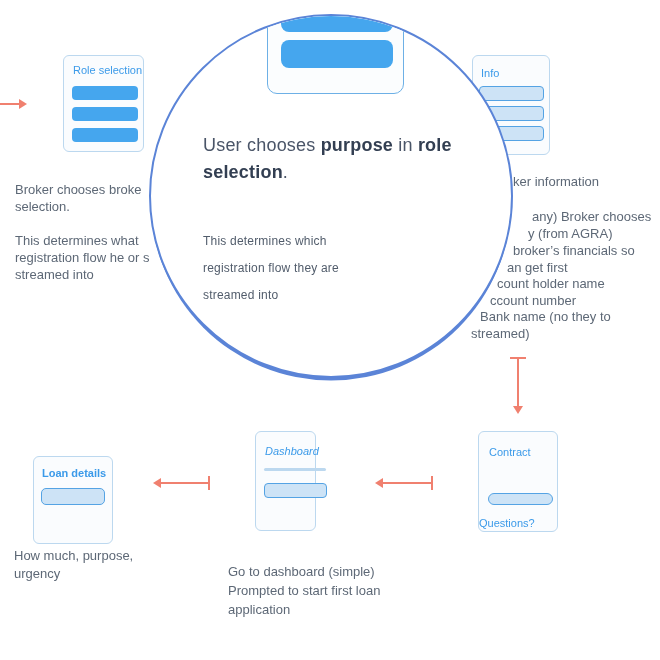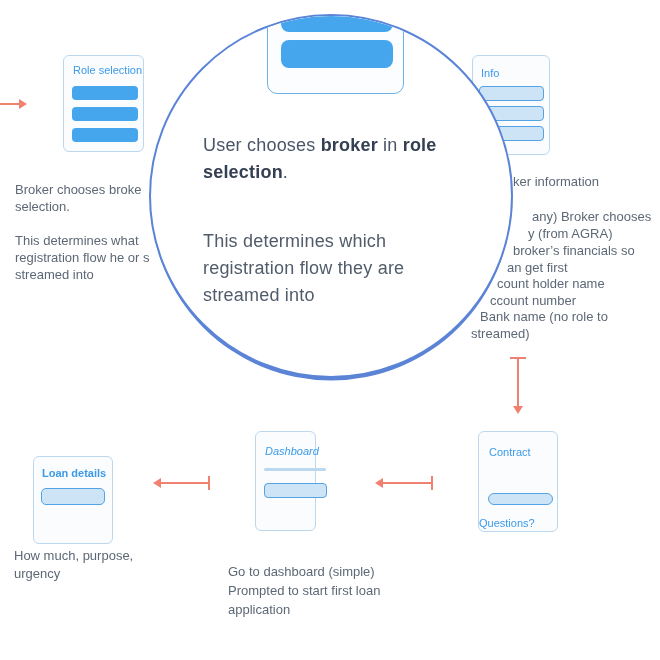--- a/index.html
+++ b/index.html
@@ -31,21 +31,21 @@
   
   #lens{position:absolute;left:149px;top:14px;width:364px;height:364px;border-radius:50%;
         background:#ffffff;border:2px solid #5b84d7;box-sizing:border-box;overflow:hidden;
         box-shadow:0 4px 0 -1.5px #5b84d7;z-index:5;}
   #lens-card{position:absolute;left:116px;top:-56px;width:137px;height:134px;background:#fbfdfe;
              border:1.5px solid #6db0e6;border-radius:10px;box-sizing:border-box;}
   .lens-btn{position:absolute;left:13px;width:112px;height:28px;background:#45a6ee;border-radius:8px;}
   #lens-p1{position:absolute;left:52px;top:116px;width:268px;font-size:18px;line-height:27px;
            color:#4a5568;letter-spacing:.2px;white-space:pre-line;}
   #lens-p1 .b{font-weight:bold;color:#333f52;}
-  #lens-p2{position:absolute;left:52px;top:212px;width:268px;font-size:18px;line-height:27px;
+  #lens-p2{position:absolute;left:52px;top:212px;width:268px;font-size:12px;line-height:27px;
            color:#515c6b;letter-spacing:.2px;white-space:pre-line;}
 </style>
 </head>
 <body>
 
 <div id="canvas">
 
   <div>
     <div class="a-line-h" style="left:0;top:103px;width:20px;"></div>
     <div class="a-head right" style="left:19px;top:99px;"></div>
@@ -73,21 +73,21 @@
   </div>
 
   <div>
       <div class="frag" style="left: 513px; top: 174px;">ker information</div>
       <div class="frag" style="left: 532px; top: 209px;">any) Broker chooses</div>
       <div class="frag" style="left: 528px; top: 226px;">y (from AGRA)</div>
       <div class="frag" style="left: 513px; top: 243px;">broker’s financials so</div>
       <div class="frag" style="left: 507px; top: 260px;">an get first</div>
       <div class="frag" style="left: 497px; top: 276px;">count holder name</div>
       <div class="frag" style="left: 490px; top: 293px; text-align: center;">ccount number</div>
-      <div class="frag" style="left: 480px; top: 309px;">Bank name (no role to</div>
+      <div class="frag" style="left: 480px; top: 309px;">Bank name (no they to</div>
       <div class="frag" style="left: 471px; top: 326px;">streamed)</div>
     </div>
 
   <div>
     <div class="a-bar-h" style="left:510px;top:357px;"></div>
     <div class="a-line-v" style="left:517px;top:357px;height:50px;"></div>
     <div class="a-head down" style="left:513px;top:406px;"></div>
   </div>
 
   <div class="card" style="left:33px;top:456px;width:80px;height:88px;font-weight:bold;">
@@ -122,20 +122,20 @@
     <div class="a-bar-v" style="left:431px;top:476px;"></div>
     <div class="a-line-h" style="left:382px;top:482px;width:50px;"></div>
     <div class="a-head left" style="left:375px;top:478px;"></div>
   </div>
 
   <div id="lens">
     <div id="lens-card">
       <div class="lens-btn" style="top:43px;"></div>
       <div class="lens-btn" style="top:79px;"></div>
     </div>
-    <div id="lens-p1"><span>User chooses </span><span class="b">broker</span><span> in </span><span class="b">role
+    <div id="lens-p1"><span>User chooses </span><span class="b">purpose</span><span> in </span><span class="b">role
 selection</span><span>.</span></div>
     <div id="lens-p2">This determines which
 registration flow they are
 streamed into</div>
   </div>
 
 </div>
 
 </body></html>

